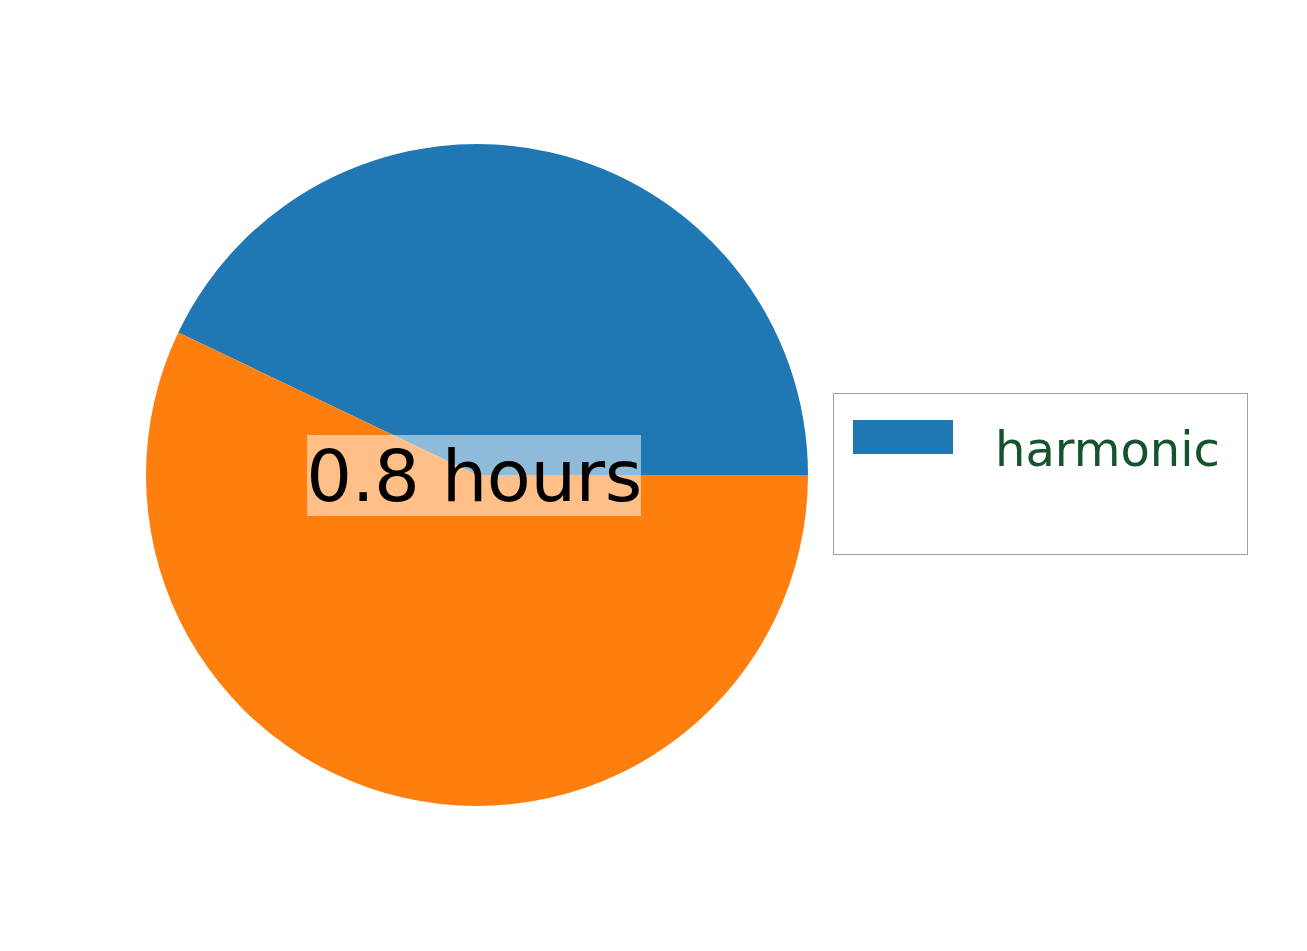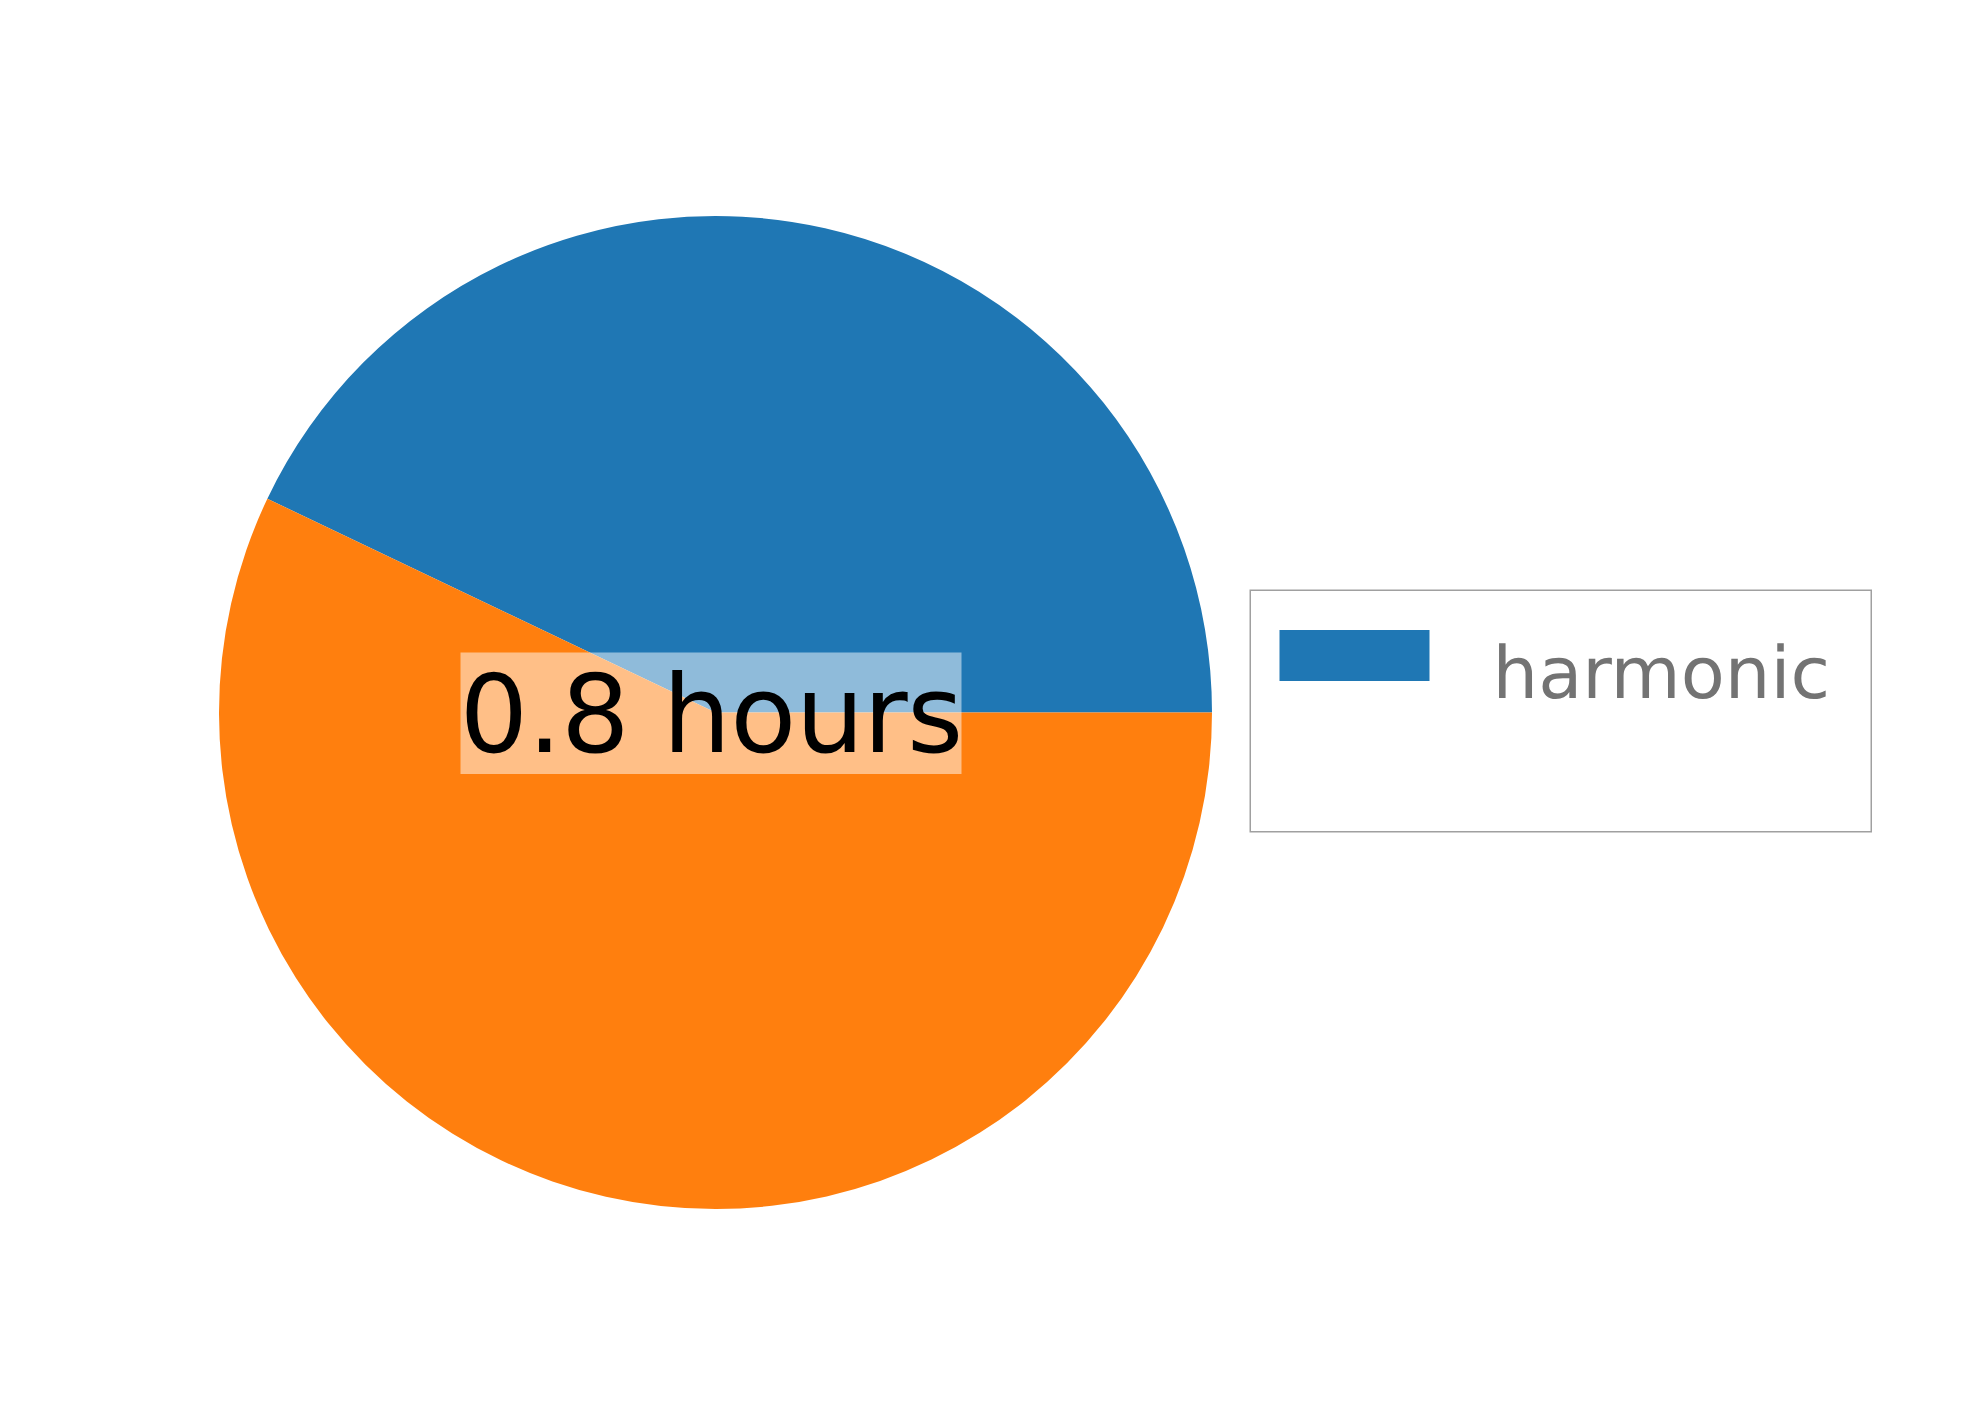--- a/index.html
+++ b/index.html
@@ -79,21 +79,21 @@
   .legend-row-1 { top: 87px; }
   .legend-swatch {
     width: 100px;
     height: 34px;
     flex: none;
   }
   .legend-label {
     margin-left: 42px;
     font-size: 48px;
     line-height: 1;
-    color: #737373;
+    color: #14532d;
     white-space: nowrap;
     margin-top: 24px;
   }
 </style>
 </head>
 <body>
 
 <div id="figure" style="background: rgb(255, 255, 255);">
 
   <svg id="pie-svg" viewBox="0 0 1307 951" xmlns="http://www.w3.org/2000/svg">

